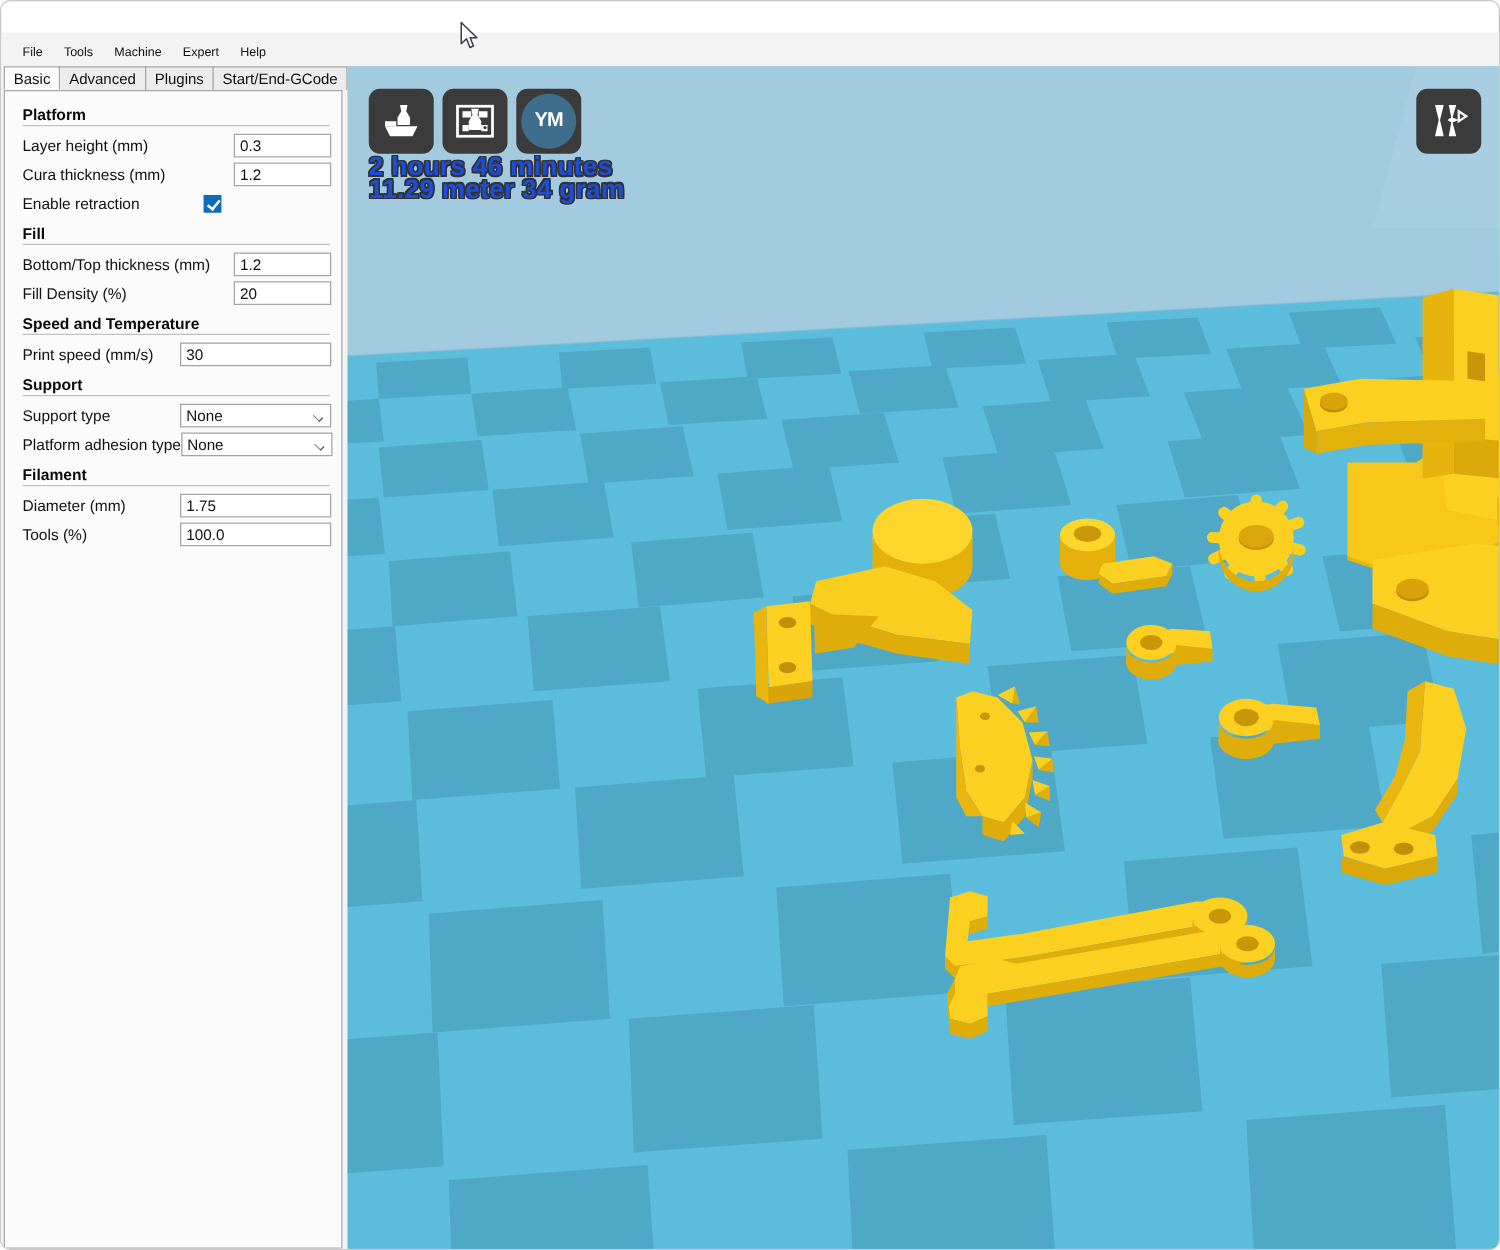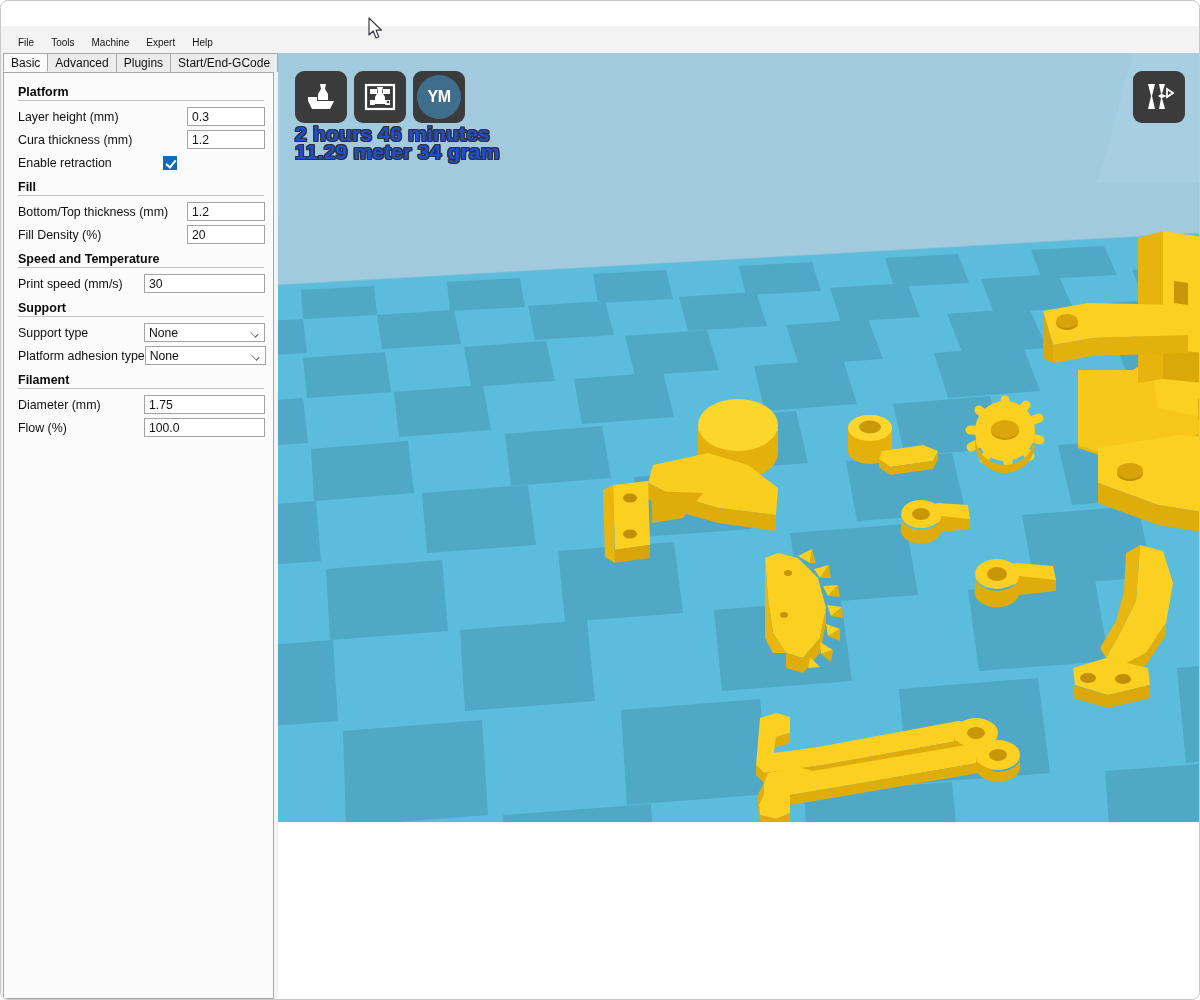--- a/index.html
+++ b/index.html
@@ -178,21 +178,21 @@
     width: 4px; height: 8px;
     border-right: 2px solid #ffffff;
     border-bottom: 2px solid #ffffff;
     transform: rotate(40deg);
   }
   .cb-wrap { width: 102px; display: flex; }
 
   
   #viewport {
     position: absolute; top: 52px; left: 277px;
-    width: 923px; height: 769px;
+    width: 923px; height: 948px;
     overflow: hidden;
     background: #9dc9de;
   }
   #viewport-svg { position: absolute; top: 0; left: 0; }
 
   
   #vp-toolbar {
     position: absolute; top: 18px; left: 17px;
     display: flex; gap: 7px;
     z-index: 5;
@@ -337,21 +337,21 @@
         </div>
         <div class="group-title">Filament</div>
         <div class="group-rule"></div>
         <div class="row">
           <div class="row-label">Diameter (mm)</div>
           <div class="row-field">
             <div class="txtbox w121">1.75</div>
           </div>
         </div>
         <div class="row">
-          <div class="row-label">Flow (%)</div>
+          <div class="row-label">Tools (%)</div>
           <div class="row-field">
             <div class="txtbox w121">100.0</div>
           </div>
         </div>
       </div>
   </div>
 
   <div id="viewport">
 
     <svg id="viewport-svg" width="923" height="948" viewBox="0 0 923 948">

